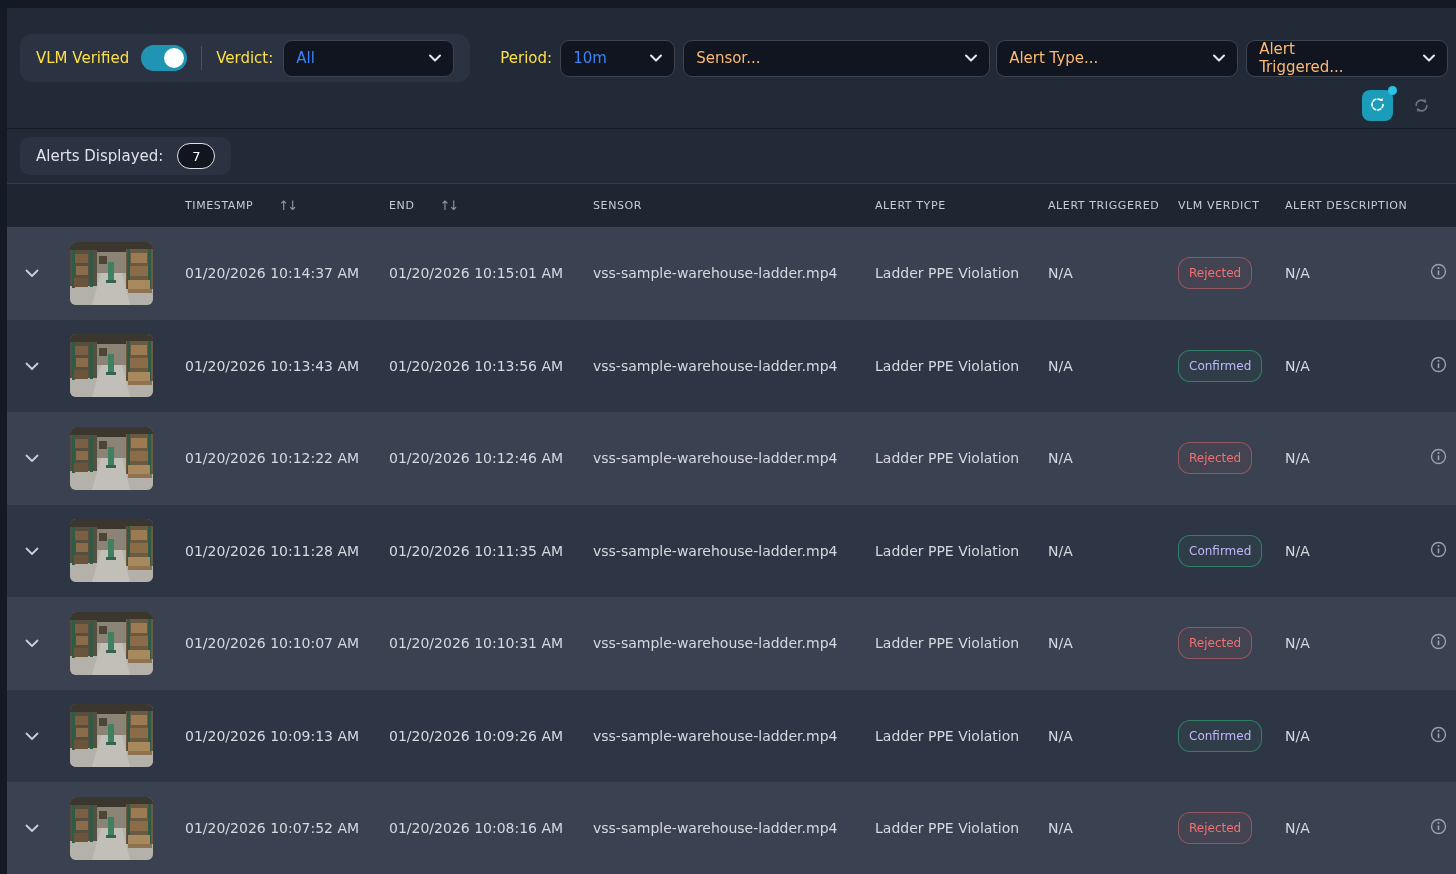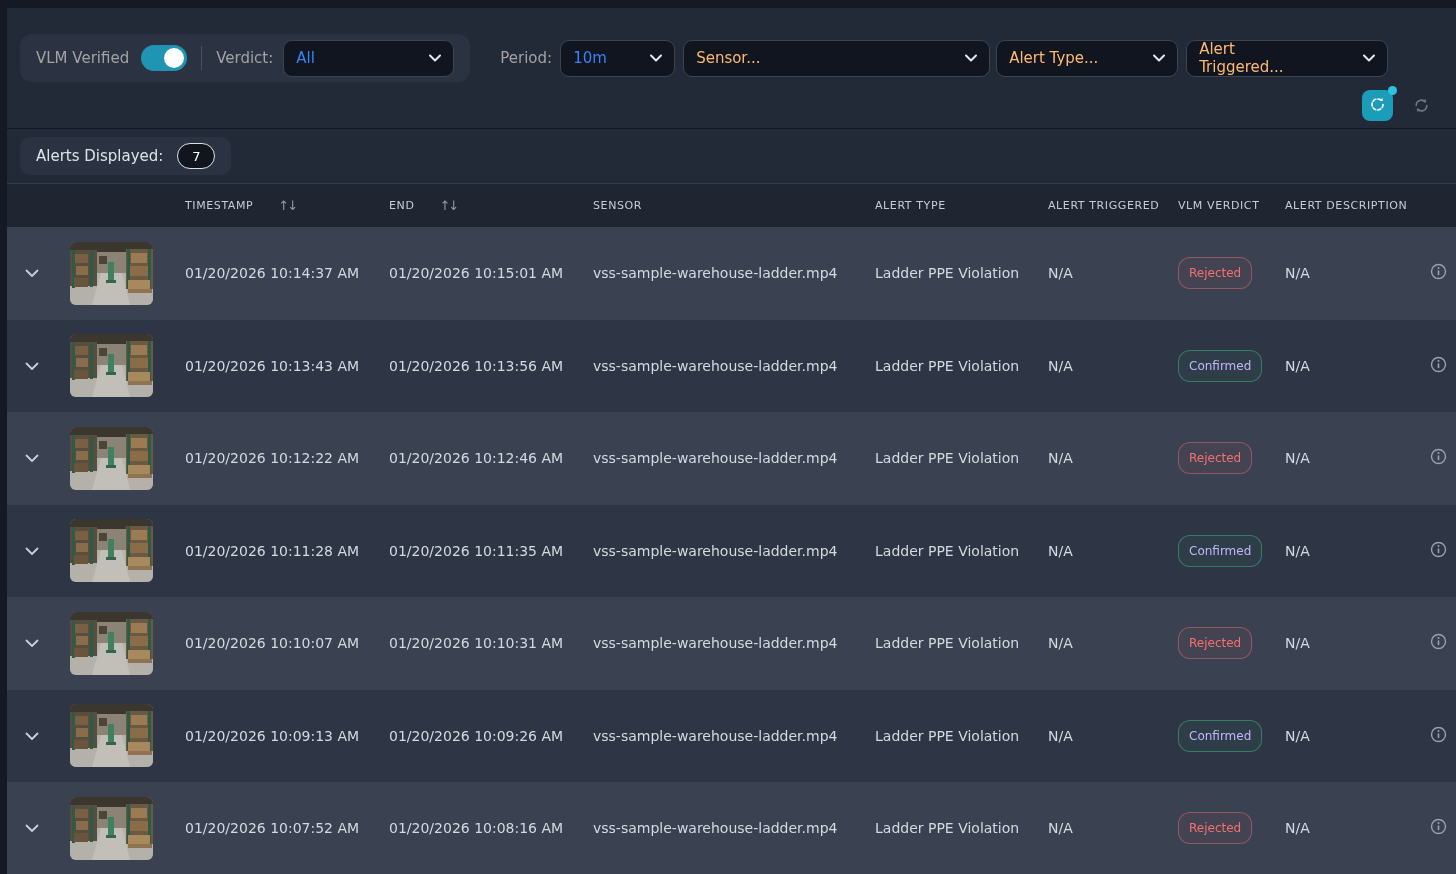--- a/index.html
+++ b/index.html
@@ -11,42 +11,42 @@
   }
   .page { position:relative; width:1456px; height:874px; padding-left:7px; padding-top:8px; }
 
   
   .filter-panel { position:relative; background:#232a37; height:120px; }
   .filter-row { display:flex; align-items:center; padding-top:26px; }
   .filter-group {
     margin-left:13px; height:48px; background:#2b3241; border-radius:12px;
     display:flex; align-items:center; padding:0 16px;
   }
-  .lbl { font-size:15px; color:#a3a3a3; white-space:nowrap; }
+  .lbl { font-size:15px; color:#fde047; white-space:nowrap; }
   .toggle {
     position:relative; width:46px; height:26px; border-radius:13px;
     background:#2095b3; margin-left:12px; cursor:pointer; flex:none;
   }
   .toggle .knob {
     position:absolute; top:3px; right:3px; width:20px; height:20px;
     border-radius:50%; background:#ffffff;
   }
   .vdivider { width:1px; height:24px; background:#495261; margin:0 14px; }
   .select {
     height:37px; background:#10151f; border:1px solid #3c4452; border-radius:9px;
     display:flex; align-items:center; padding:0 12px; cursor:pointer;
     justify-content:space-between; font-size:15px; color:#3b82f6;
   }
   .select .chev { flex:none; margin-left:10px; display:flex; }
   .select.placeholder { color:#fdba74; }
   .sel-verdict { width:171px; margin-left:10px; }
   .lbl-period { margin-left:30px; }
   .sel-period { width:115px; margin-left:8px; }
   .sel-sensor { width:307px; margin-left:8px; }
-  .sel-alert-type { width:182px; margin-left:6px; }
+  .sel-alert-type { width:242px; margin-left:6px; }
   .sel-alert-trig { width:202px; margin-left:8px;gap:46px; }
 
   .panel-actions { position:absolute; top:82px; right:26px; display:flex; align-items:center; gap:20px; }
   .refresh-btn {
     position:relative; width:31px; height:31px; border-radius:8px; border:none;
     background:#1b9cb8; display:flex; align-items:center; justify-content:center; cursor:pointer;
   }
   .refresh-btn .dot {
     position:absolute; top:-4px; right:-4px; width:9px; height:9px;
     border-radius:50%; background:#2cc2e4;

